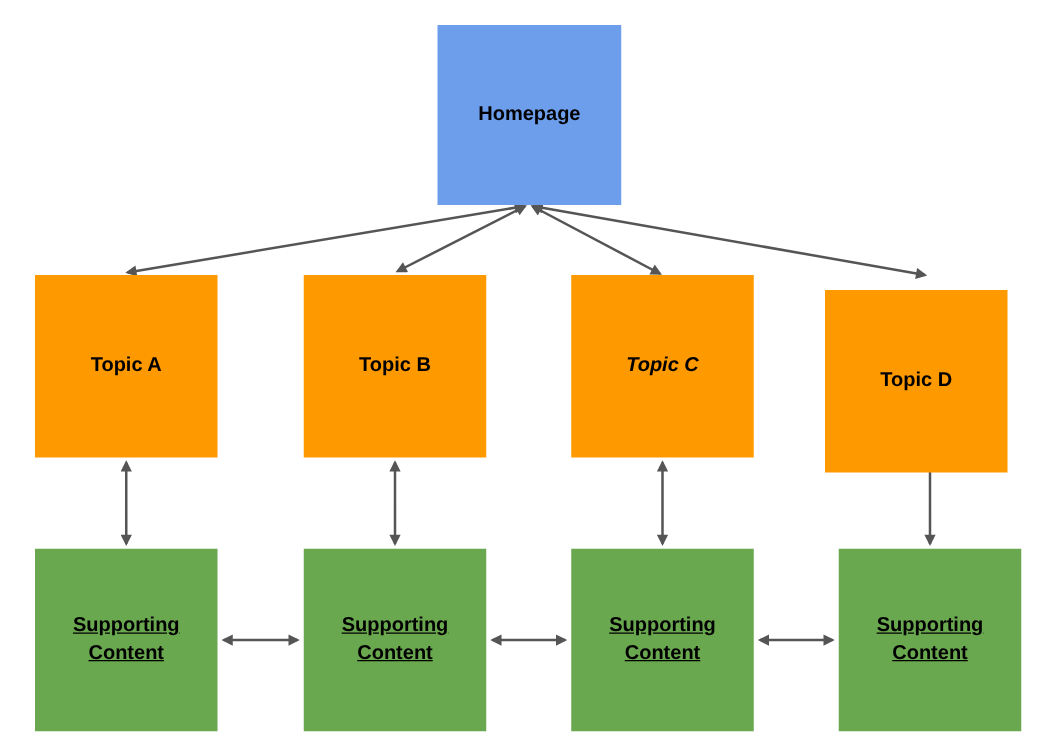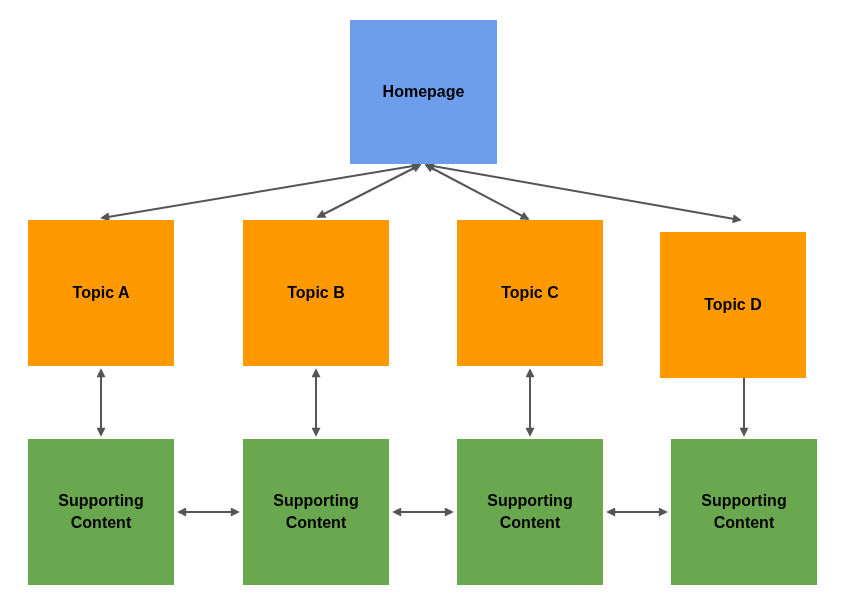--- a/index.html
+++ b/index.html
@@ -37,23 +37,23 @@
     padding: 16px 14px;
   }
   .node-homepage {
     left: 350px; top: 20px;
     width: 147px; height: 144px;
     background: #6D9EEB;
   }
   .node-topic { width: 146px; height: 146px; top: 220px; background: #FF9900; }
   .node-topic-a { left: 28px; }
   .node-topic-b { left: 243px; }
-  .node-topic-c { left: 457px; }
+  .node-topic-c { left: 457px; font-style: italic; }
   .node-topic-d { left: 660px; margin-top: 12px; }
-  .node-supporting { width: 146px; height: 146px; top: 439px; background: #6AA84F; }
+  .node-supporting { width: 146px; height: 146px; top: 439px; background: #6AA84F; text-decoration: underline; }
   .node-supporting-1 { left: 28px; }
   .node-supporting-2 { left: 243px; }
   .node-supporting-3 { left: 457px; }
   .node-supporting-4 { left: 671px; }
   .connector-line {
     stroke: #555555;
     stroke-width: 2;
     fill: none;
   }
 </style>

